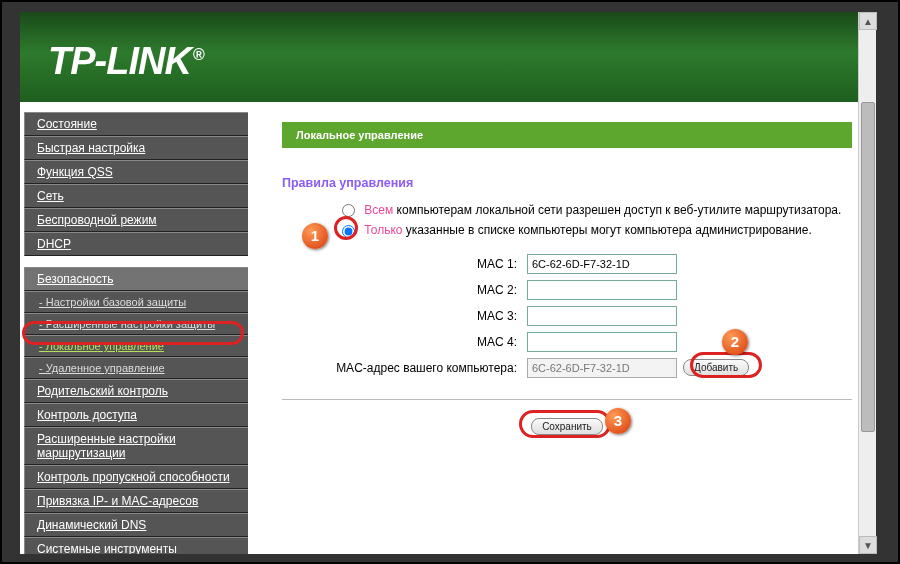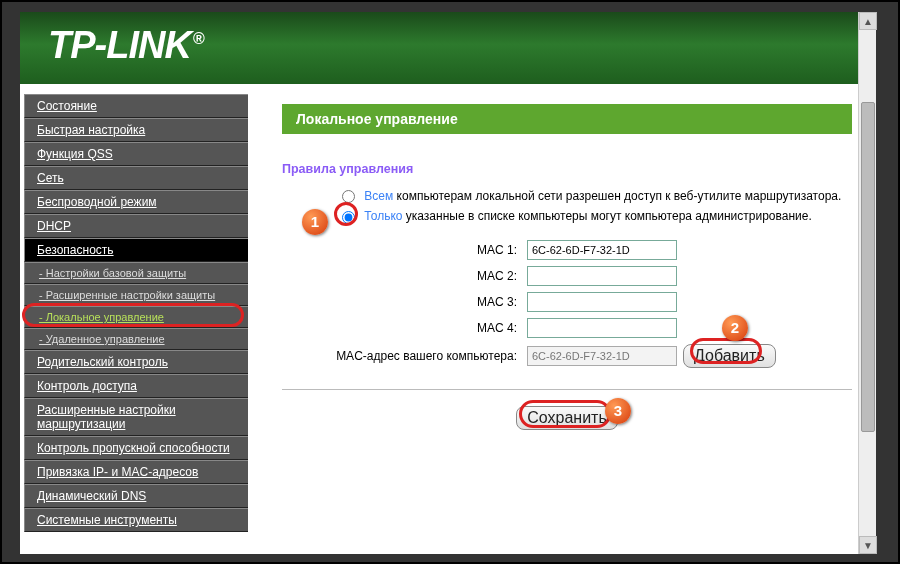--- a/index.html
+++ b/index.html
@@ -12,23 +12,23 @@
     position: relative;
     border: 2px solid #000;
   }
   .page-frame {
     background: #fff;
     margin: 10px 22px 10px 18px;
     height: 542px;
     position: relative;
   }
   .header {
-    height: 72px;
+    height: 90px;
     background: linear-gradient(#1a4a1a 0%, #2d7a2d 45%, #1e5e1e 100%);
-    padding: 12px 28px 0 28px;
+    padding: 28px 28px 0 28px;
   }
   .logo {
     font-family: Arial, sans-serif;
     font-size: 38px;
     font-weight: 900;
     color: #fff;
     letter-spacing: -1px;
     font-style: italic;
   }
   .logo sup { font-size: 16px; font-style: normal; margin-left: 2px; }
@@ -46,21 +46,22 @@
     padding: 4px 12px;
     background: #555;
     border-left: 1px solid #888;
     border-top: 1px solid #888;
     border-bottom: 1px solid #222;
     text-decoration: underline;
     cursor: pointer;
     margin: 0 4px;
   }
   .menu-item.active-section {
-    background: #000000;
+    background: #737373;
+    margin-top: 11px;
   }
   .menu-sub {
     display: block;
     font-size: 11px;
     color: #ddd;
     background: #555;
     padding: 4px 12px 4px 14px;
     border-left: 1px solid #888;
     border-top: 1px solid #888;
     border-bottom: 1px solid #222;
@@ -80,40 +81,40 @@
   }
   .content {
     flex: 1;
     padding: 20px 24px 20px 30px;
     position: relative;
     overflow: hidden;
   }
   .content-title {
     background: #5ea72f;
     color: #fff;
-    font-size: 14px;
+    font-size: 11px;
     font-weight: bold;
     padding: 7px 14px;
     margin-bottom: 28px;
   }
   .section-head {
     font-size: 12.5px;
     font-weight: bold;
     color: #8b5cf6;
     padding-bottom: 2px;
     margin-bottom: 8px;
   }
   .radio-row {
     font-size: 12px;
     color: #000;
     padding: 3px 0 3px 60px;
     position: relative;
   }
   .radio-row input[type=radio] { margin-right: 6px; vertical-align: middle; }
-  .red { color: #3b82f6; }
+  .red { color: #ec4899; }
   .form-row {
     display: flex;
     align-items: center;
     font-size: 12px;
     padding: 3px 0;
   }
   .form-label {
     width: 245px;
     text-align: right;
     padding-right: 10px;
@@ -124,21 +125,21 @@
     font-size: 11px;
     padding: 1px 4px;
     border: 1px solid #7a9;
     background: #fff;
     color: #000;
   }
   .form-input.readonly { background: #f3f3f3; color: #777; border: 1px solid #aaa; }
   .btn {
     background: linear-gradient(#fafafa,#e0e0e0);
     border: 1px solid #888;
-    font-size: 16px;
+    font-size: 10px;
     padding: 2px 10px;
     cursor: pointer;
     color: #222;
     border-radius: 8px;
   }
   .hr { border: none; border-top: 1px solid #bbb; margin: 18px 0 14px; }
   .save-row { text-align: center; padding-top: 2px; }
   .badge {
     position: absolute;
     width: 26px; height: 26px;

